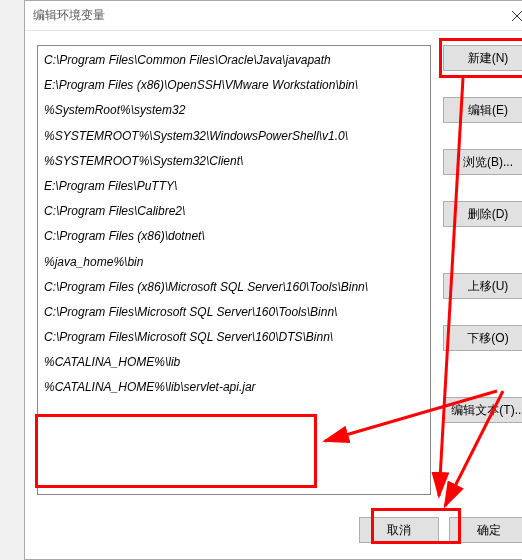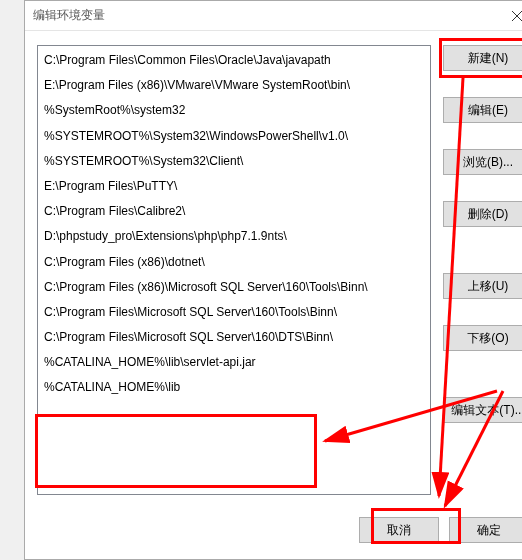--- a/index.html
+++ b/index.html
@@ -53,20 +53,21 @@
   flex: 1;
   position: relative;
 }
 .listbox {
   width: 100%;
   height: 450px;
   border: 1px solid #828790;
   background: #fff;
   overflow: hidden;
   padding: 2px 0;
+  font-style: italic;
 }
 .listbox .item {
   padding: 3px 6px;
   white-space: nowrap;
   overflow: hidden;
   text-overflow: ellipsis;
   font-size: 12px;
   color: #000;
   line-height: 1.6;
 }
@@ -120,33 +121,33 @@
         <line x1="0" y1="0" x2="10" y2="10" stroke="#333" stroke-width="1"></line>
         <line x1="10" y1="0" x2="0" y2="10" stroke="#333" stroke-width="1"></line>
       </svg>
     </div>
   </div>
 
   <div class="content">
     <div class="listwrap">
       <div class="listbox" id="listbox">
           <div class="item">C:\Program Files\Common Files\Oracle\Java\javapath</div>
-          <div class="item">E:\Program Files (x86)\VMware\VMware SystemRoot\bin\</div>
+          <div class="item">E:\Program Files (x86)\OpenSSH\VMware Workstation\bin\</div>
           <div class="item">%SystemRoot%\system32</div>
           <div class="item">%SYSTEMROOT%\System32\WindowsPowerShell\v1.0\</div>
           <div class="item">%SYSTEMROOT%\System32\Client\</div>
           <div class="item">E:\Program Files\PuTTY\</div>
           <div class="item">C:\Program Files\Calibre2\</div>
-          <div class="item">D:\phpstudy_pro\Extensions\php\php7.1.9nts\</div>
           <div class="item">C:\Program Files (x86)\dotnet\</div>
+          <div class="item">%java_home%\bin</div>
           <div class="item">C:\Program Files (x86)\Microsoft SQL Server\160\Tools\Binn\</div>
           <div class="item">C:\Program Files\Microsoft SQL Server\160\Tools\Binn\</div>
           <div class="item">C:\Program Files\Microsoft SQL Server\160\DTS\Binn\</div>
+          <div class="item">%CATALINA_HOME%\lib</div>
           <div class="item">%CATALINA_HOME%\lib\servlet-api.jar</div>
-          <div class="item">%CATALINA_HOME%\lib</div>
         </div>
     </div>
     <div class="buttons">
       <button class="btn">新建(N)</button>
       <div class="gap"></div>
       <button class="btn">编辑(E)</button>
       <div class="gap"></div>
       <button class="btn">浏览(B)...</button>
       <div class="gap"></div>
       <button class="btn">删除(D)</button>

